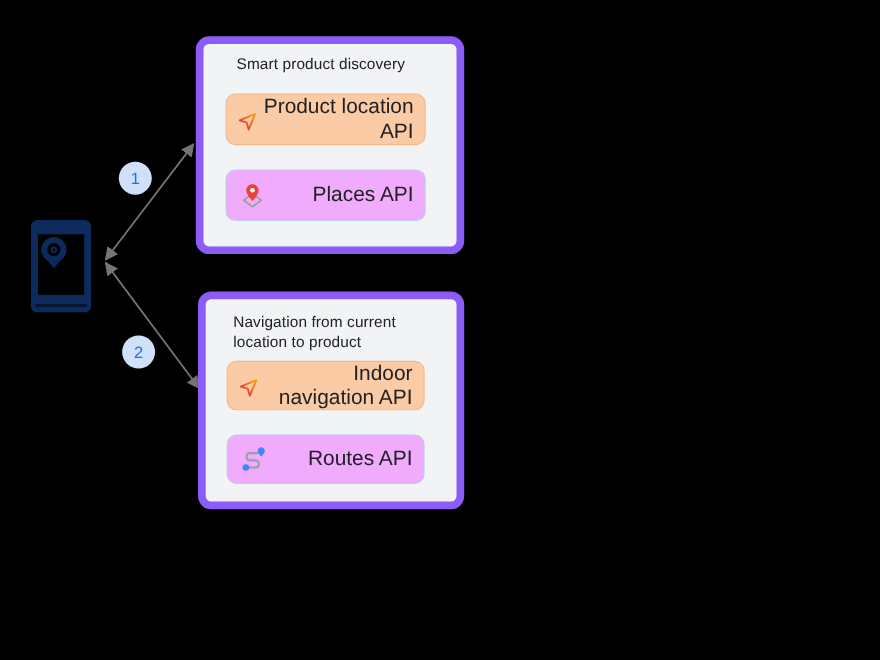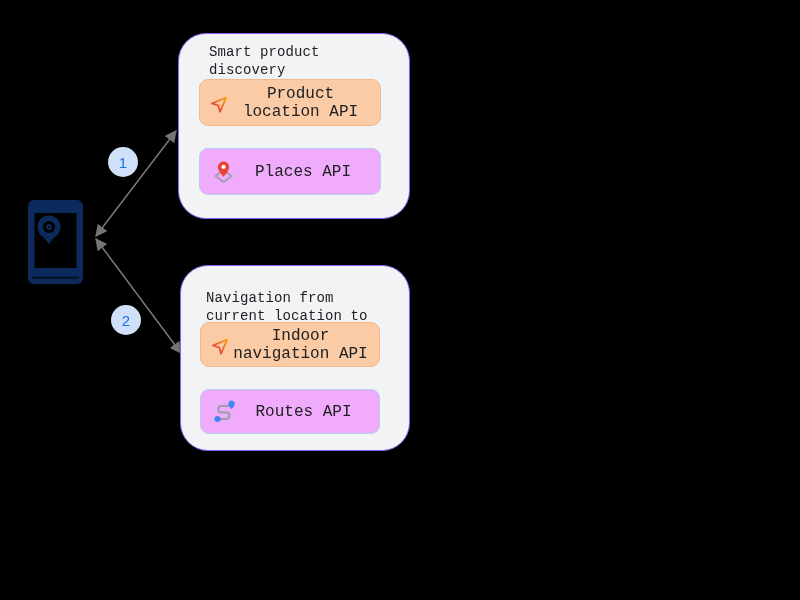--- a/index.html
+++ b/index.html
@@ -3,45 +3,44 @@
 <meta charset="utf-8">
 <style>
   html,body{margin:0;padding:0;background:#000;}
   .stage{
     position:relative;width:800px;height:600px;background:#000;overflow:hidden;
     font-family:"Liberation Sans","DejaVu Sans",sans-serif;
   }
   .arrow-layer{position:absolute;left:0;top:0;width:800px;height:600px;}
   .phone{position:absolute;left:28px;top:200px;width:55px;height:84px;}
   .group-box{
-    position:absolute;background:#f1f3f4;border:1px solid #8b5cf6;border-radius:28px;
+    position:absolute;background:#f1f3f4;border:7px solid #8b5cf6;border-radius:12px;
     box-shadow:0 1px 3px rgba(0,0,0,.35);
-    font-family:Liberation Mono, monospace;
   }
   .box-1{left:178px;top:33px;width:230px;height:184px;}
   .box-2{left:180px;top:265px;width:228px;height:184px;}
   .group-title{
     position:absolute;color:#202124;font-size:14px;line-height:17.5px;letter-spacing:.1px;
   }
   .box-1 .group-title{left:30px;top:10px;width:185px;}
-  .box-2 .group-title{left:25px;top:12px;width:172px;margin-top:12px;}
+  .box-2 .group-title{left:25px;top:12px;width:172px;}
   .chip{
     position:absolute;display:flex;align-items:center;border-radius:9px;
   }
   .chip-orange{background:#facba4;border:1px solid #f3b98c;}
   .chip-blue{background:#f0abfc;border:1px solid #b7cdf2;}
   .box-1 .chip{left:20px;width:180px;height:45px;}
   .box-1 .chip.pos-0{top:45px;}
   .box-1 .chip.pos-1{top:114px;}
   .box-2 .chip{left:19px;width:178px;height:43px;}
   .box-2 .chip.pos-0{top:56px;}
   .box-2 .chip.pos-1{top:123px;}
   .chip .icon{margin-left:11px;display:flex;align-items:center;flex:0 0 auto;}
   .chip .chip-label{
-    flex:1;text-align:center;color:#202124;font-size:16px;padding-right:10px;
+    flex:1;text-align:right;color:#202124;font-size:19px;padding-right:10px;
   }
   .badge{
     position:absolute;width:30px;height:30px;border-radius:50%;background:#cfe0f8;
     color:#1a73e8;font-size:15px;display:flex;align-items:center;justify-content:center;
   }
   .badge-1{left:108px;top:147px;}
   .badge-2{left:111px;top:305px;}
   .defs-holder{position:absolute;width:0;height:0;}
 </style>
 </head>

